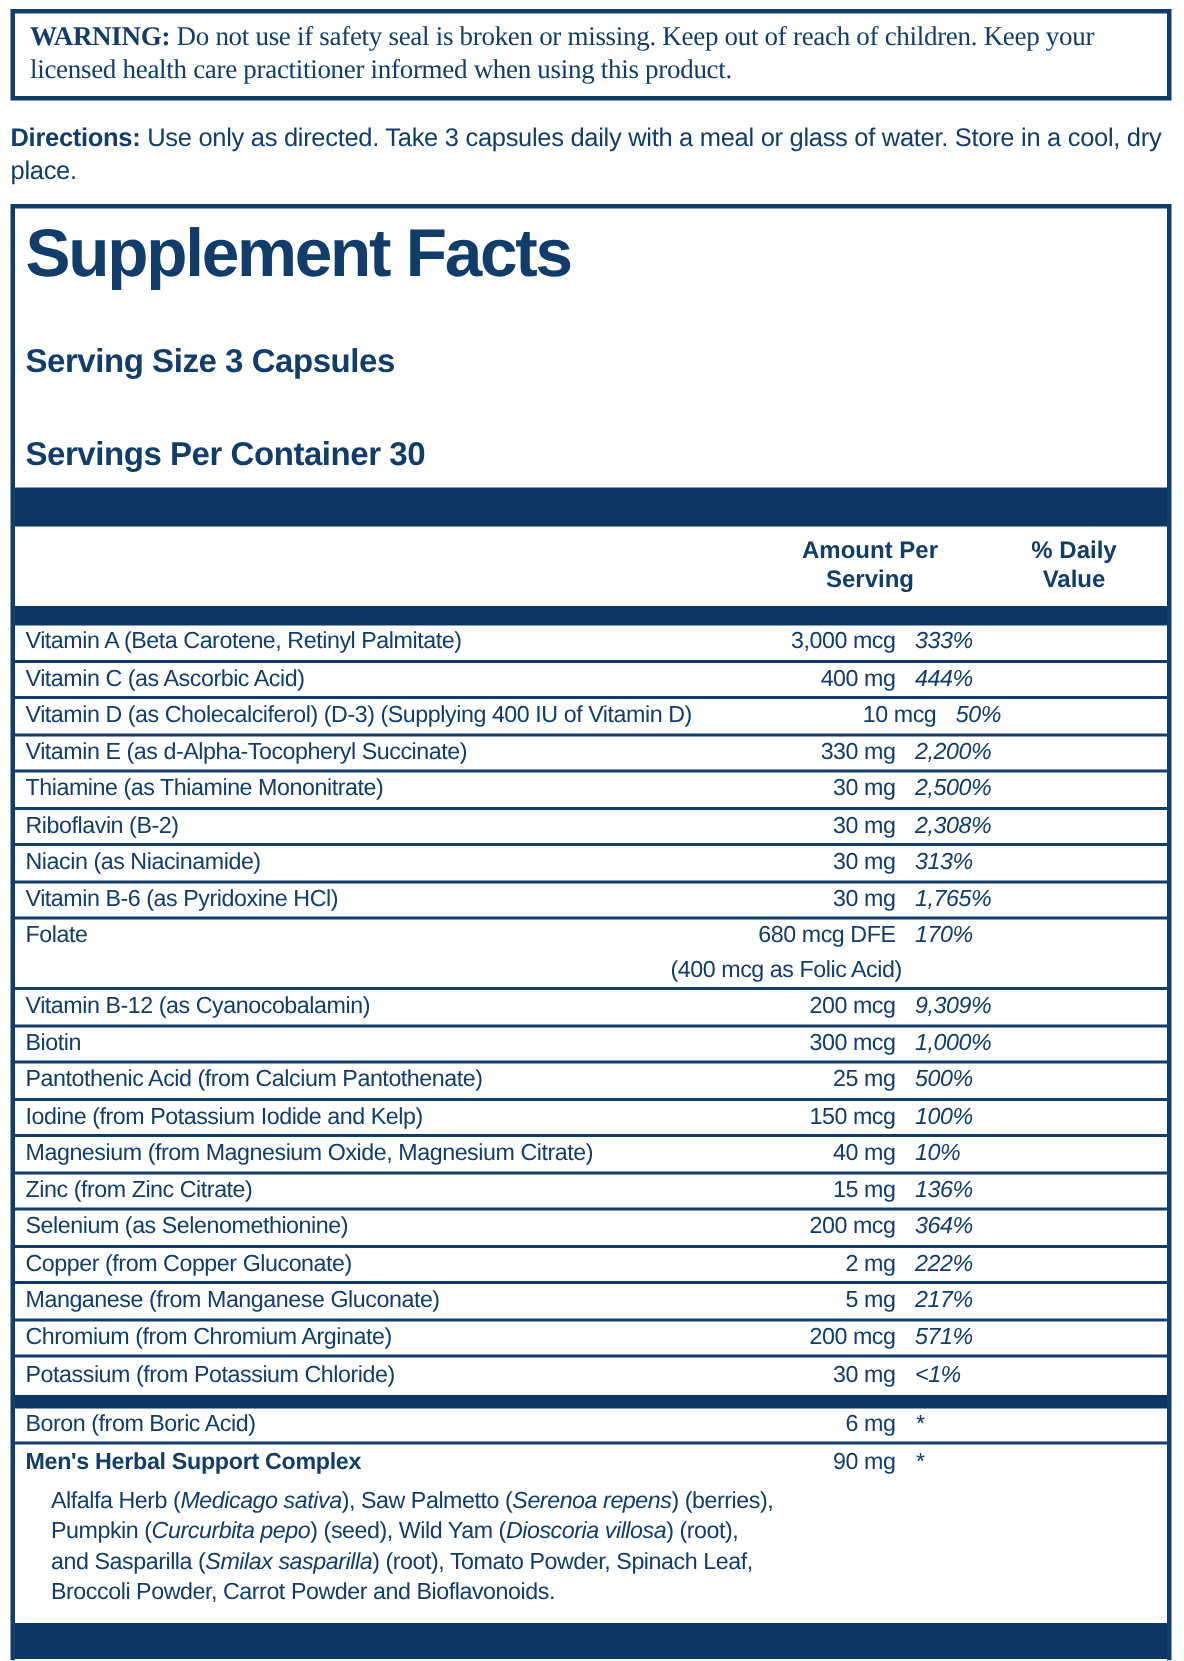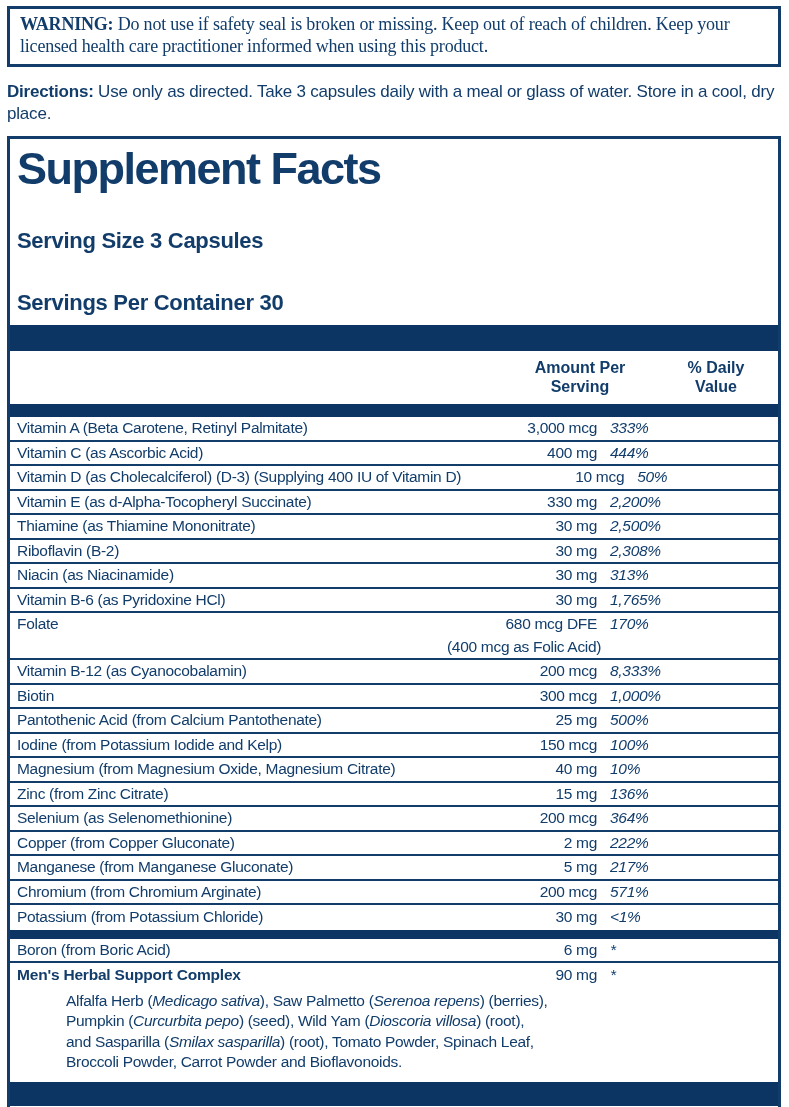--- a/index.html
+++ b/index.html
@@ -102,21 +102,20 @@
   .row.bold .cell-name { font-weight: bold; letter-spacing: -0.2px; }
   .cell-name { flex: 1 1 auto; white-space: nowrap; overflow: visible; }
   .cell-amt  { width: 150px; flex: 0 0 auto; text-align: right; white-space: nowrap; }
   .cell-dv   { width: 133px; flex: 0 0 auto; text-align: left; white-space: nowrap; font-style: italic; }
   
   .herbal-desc {
     padding: 3px 35px 9px 24px;
     font-size: 15.5px;
     letter-spacing: -0.3px;
     line-height: 20.5px;
-    margin-left: 32px;
   }
   .herbal-desc i { font-style: italic; }
   
   .footnote {
     padding: 8px 10px 11px 7px;
     font-size: 16.5px;
     letter-spacing: -0.2px;
   }
 </style>
 </head>
@@ -194,21 +193,21 @@
           <div class="cell-name">Folate</div>
           <div class="cell-amt">
             <div>680 mcg DFE</div>
             <div>(400 mcg as Folic Acid)</div>
           </div>
           <div class="cell-dv">170%</div>
         </div>
         <div class="row">
           <div class="cell-name">Vitamin B-12 (as Cyanocobalamin)</div>
           <div class="cell-amt">200 mcg</div>
-          <div class="cell-dv">8,333%</div>
+          <div class="cell-dv">9,309%</div>
         </div>
         <div class="row">
           <div class="cell-name">Biotin</div>
           <div class="cell-amt">300 mcg</div>
           <div class="cell-dv">1,000%</div>
         </div>
         <div class="row">
           <div class="cell-name">Pantothenic Acid (from Calcium Pantothenate)</div>
           <div class="cell-amt">25 mg</div>
           <div class="cell-dv">500%</div>

